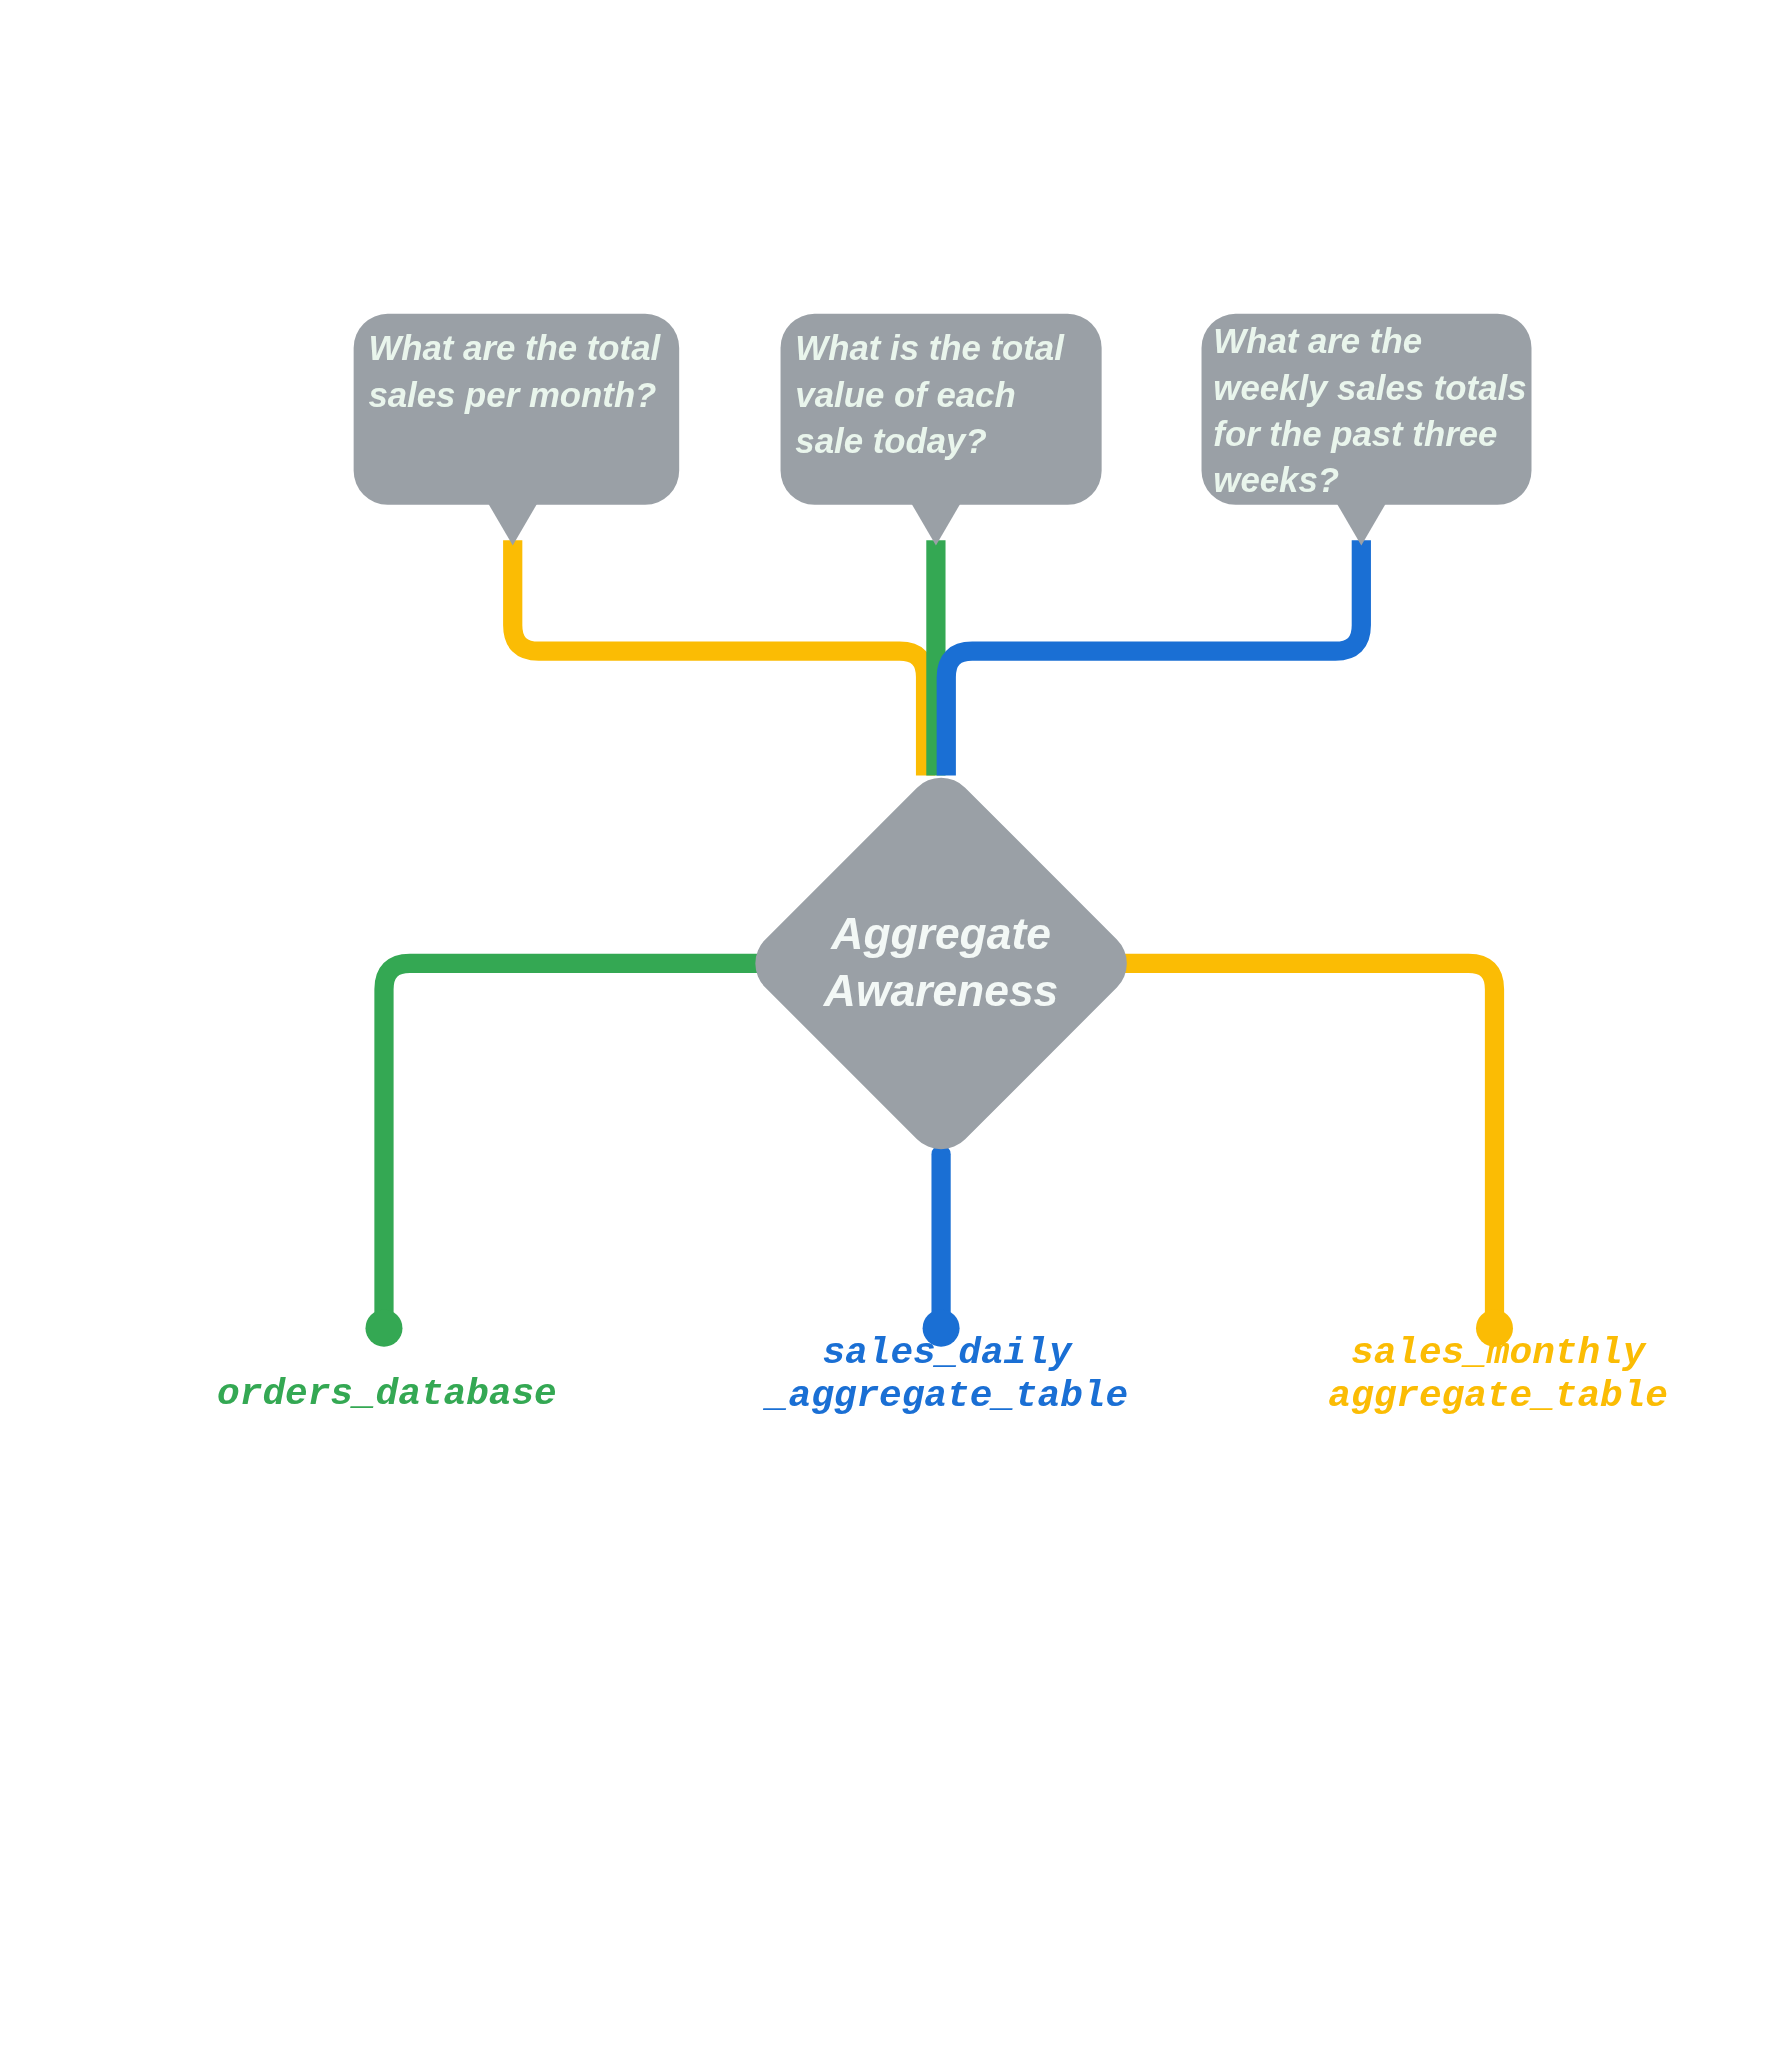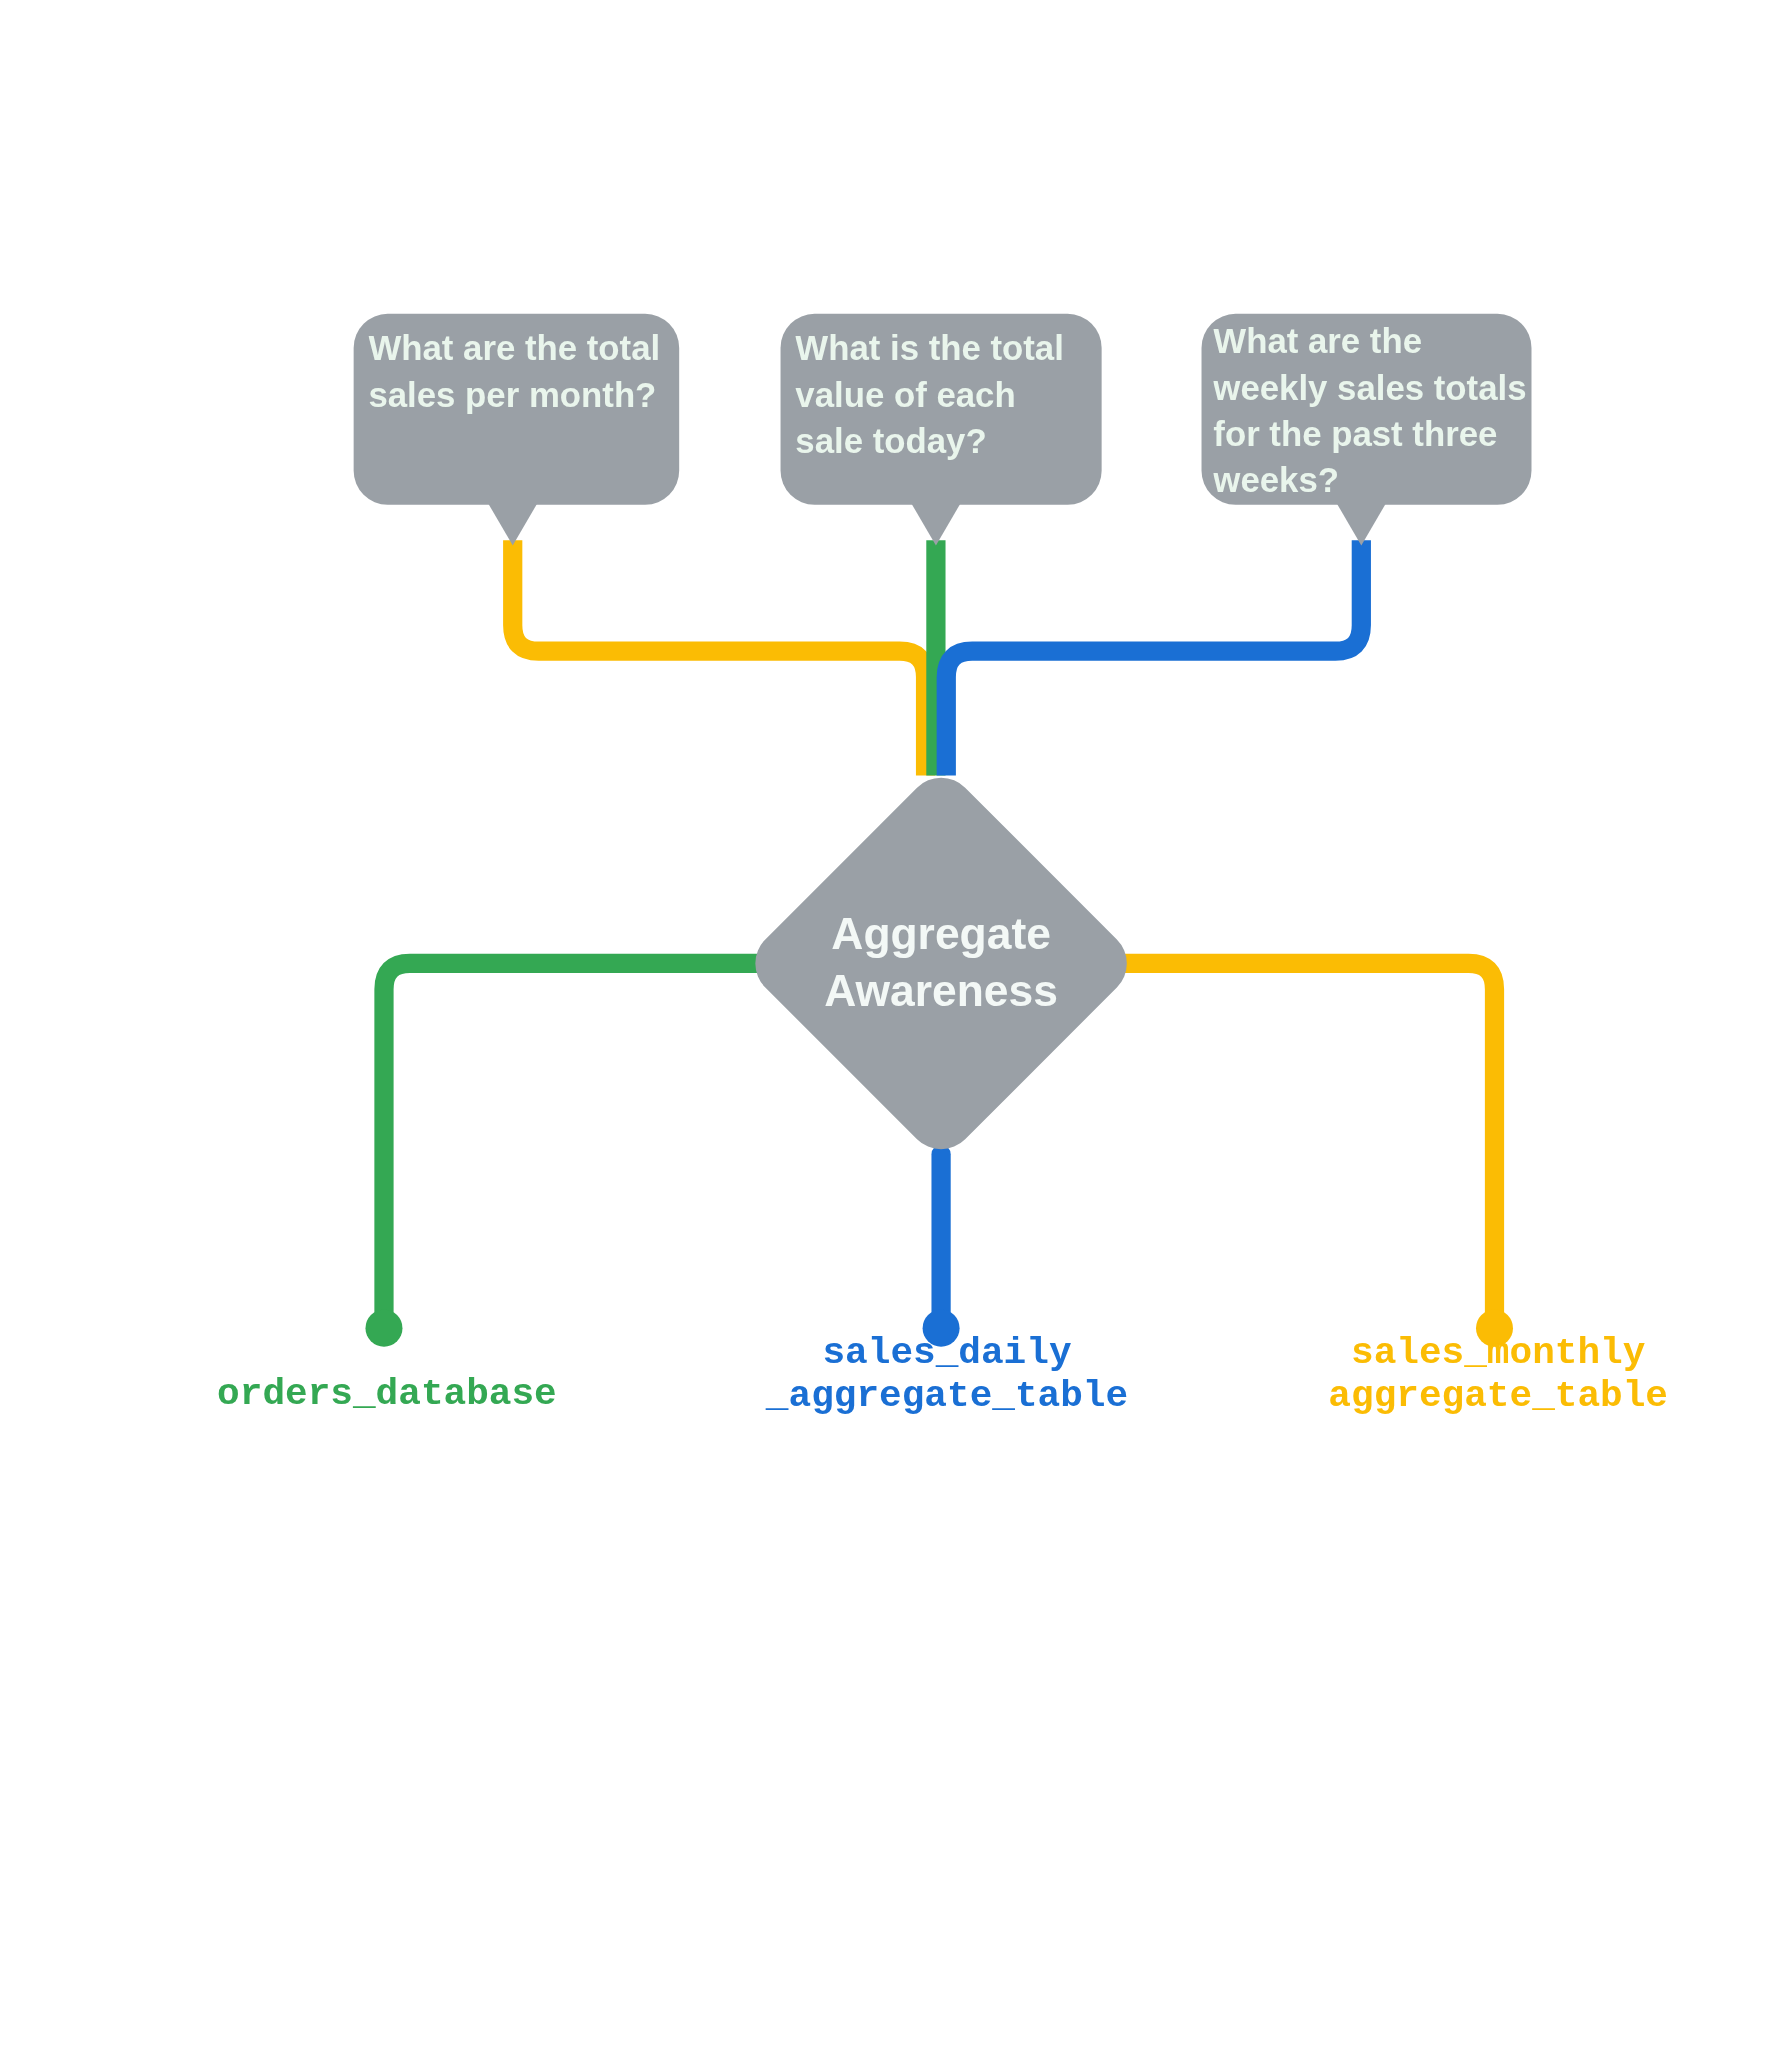--- a/index.html
+++ b/index.html
@@ -9,20 +9,21 @@
   }
   body {
     font-family: "Liberation Sans", sans-serif;
   }
   #stage {
     position: relative;
     width: 1786px;
     height: 1449px;
     background: #ffffff;
     overflow: hidden;
+    font-style: italic;
   }
   svg.diagram {
     position: absolute;
     left: 0;
     top: 0;
     width: 1786px;
     height: 2046px;
     display: block;
   }
   .bubble-fo-text {

